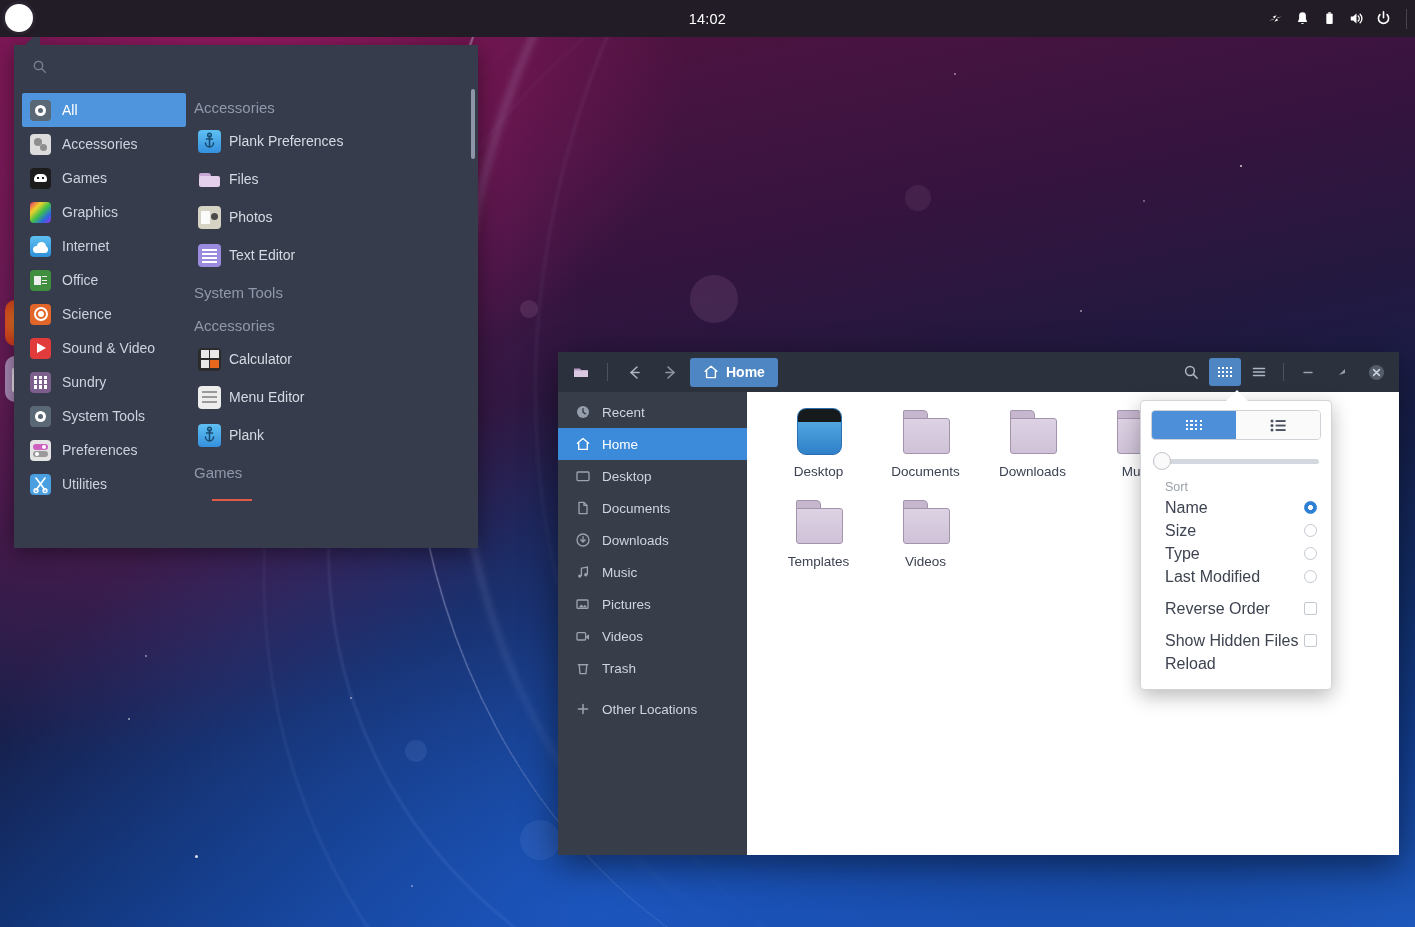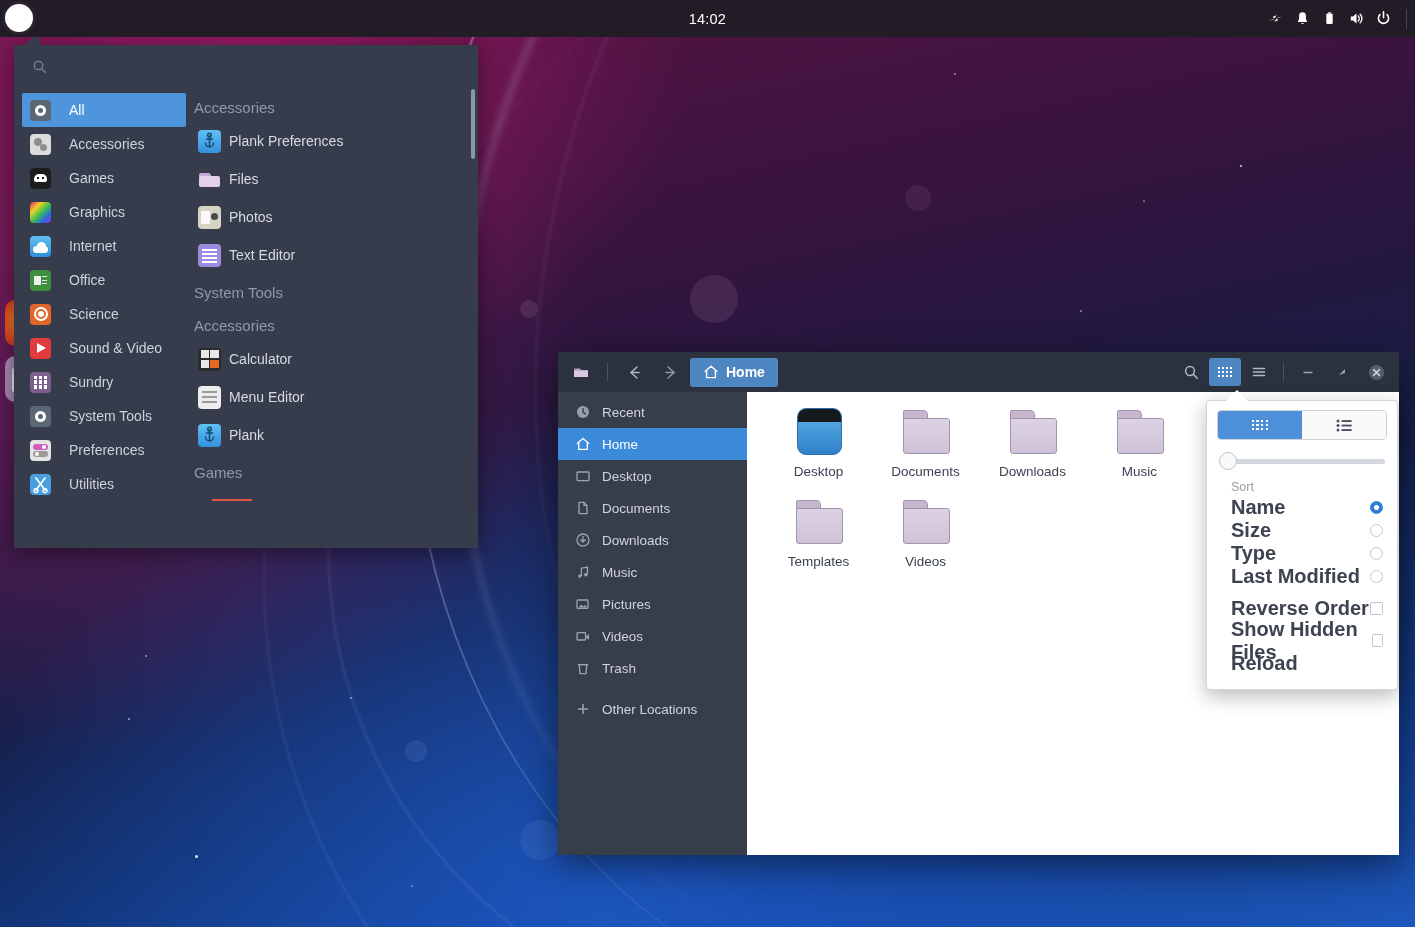--- a/index.html
+++ b/index.html
@@ -62,21 +62,21 @@
   #menu-tail { position: absolute; left: 24px; top: 30px; width: 0; height: 0;
     border-left: 16px solid transparent; border-right: 0 solid transparent;
     border-bottom: 16px solid #363c4b; z-index: 51; }
   #searchrow { height: 44px; display: flex; align-items: center; padding: 0 18px; gap: 12px; }
   #search-glyph { width: 16px; height: 16px; opacity: .55; }
   #search-input { flex: 1; background: transparent; border: none; outline: none;
     color: #e8eaf0; font-size: 14px; font-family: "Liberation Sans", sans-serif;
     caret-color: #e8eaf0; }
   #menu-body { display: flex; height: 459px; }
   #cats { width: 172px; padding: 4px 0 0 8px; }
-  .cat { height: 34px; display: flex; align-items: center; gap: 18px;
+  .cat { height: 34px; display: flex; align-items: center; gap: 11px;
     padding: 0 8px; border-radius: 2px; cursor: pointer; }
   .cat.sel { background: #4e95dd; }
   .cat-ico { width: 21px; height: 21px; border-radius: 4px; flex: none; }
   .cat-lbl { color: #cdd2de; font-size: 14px; white-space: nowrap; }
   .cat.sel .cat-lbl { color: #fff; }
 
   #applist { flex: 1; position: relative; padding: 0 10px 0 4px; }
   .grp { color: #9099ab; font-size: 15px; padding: 10px 0 6px 4px; }
   .app { height: 38px; display: flex; align-items: center; gap: 8px;
     padding: 0 8px; cursor: pointer; }
@@ -124,40 +124,40 @@
   .fbody { position: absolute; left: 0; top: 8px; width: 47px; height: 36px;
     background: linear-gradient(180deg,#ddd2e4 0%,#cfc2d8 100%);
     border: 1px solid #a394ad; border-radius: 1px 3px 3px 3px; }
   .desktopicon { position: absolute; left: 6px; top: 2px; width: 45px; height: 47px;
     border-radius: 9px; background: linear-gradient(180deg,#5fb4e8 0%,#2f80c9 100%);
     border: 1px solid #2b6fae; overflow: hidden; }
   .desktopicon::before { content: ''; position: absolute; left: 0; top: 0;
     width: 100%; height: 13px; background: #161a1d; }
 
   
-  #popover { position: absolute; left: 1206px; top: 400px; width: 192px; height: 290px;
+  #popover { position: absolute; left: 1140px; top: 400px; width: 192px; height: 290px;
     background: #fff; border: 1px solid #d2d4d8; border-radius: 4px; z-index: 45;
     box-shadow: 0 6px 20px rgba(0,0,0,.28); padding: 9px 0; }
   #pop-arrow { position: absolute; left: 1226px; top: 390px; width: 0; height: 0;
     border-left: 11px solid transparent; border-right: 11px solid transparent;
     border-bottom: 11px solid #fff; z-index: 46; }
   #seg { display: flex; margin: 0 10px; border: 1px solid #cfd2d7; border-radius: 4px;
     overflow: hidden; height: 30px; }
   .segbtn { flex: 1; display: flex; align-items: center; justify-content: center;
     background: #fafafa; cursor: pointer; }
   .segbtn.on { background: #4e8fd9; }
   #slider { margin: 12px 12px 0 12px; height: 18px; position: relative; cursor: pointer; }
   #slider-track { position: absolute; left: 0; right: 0; top: 7px; height: 5px;
     background: #d3d7de; border-radius: 3px; }
   #slider-knob { position: absolute; left: 0; top: 0; width: 18px; height: 18px;
     border-radius: 50%; background: #fafafa; border: 1px solid #bfc3ca; }
   .pop-head { color: #9aa0a8; font-size: 12.5px; padding: 10px 0 2px 24px; }
   .pop-row { height: 23px; display: flex; align-items: center; padding: 0 14px 0 24px;
     cursor: pointer; }
-  .pop-lbl { color: #3d4350; font-size: 20px; font-weight: bold; }
+  .pop-lbl { color: #3d4350; font-size: 16px; }
   .pop-ctl { margin-left: auto; }
   .radio { width: 13px; height: 13px; border-radius: 50%; border: 1.5px solid #c3c8d0; }
   .radio.on { border-color: #2f7fd4; background:
     radial-gradient(circle, #fff 0 2.2px, #2f7fd4 2.6px 100%); }
   .checkbox { width: 13px; height: 13px; border-radius: 2px; border: 1.5px solid #c3c8d0; }
   .gap6 { height: 9px; }
 </style>
 </head>
 <body>
 

